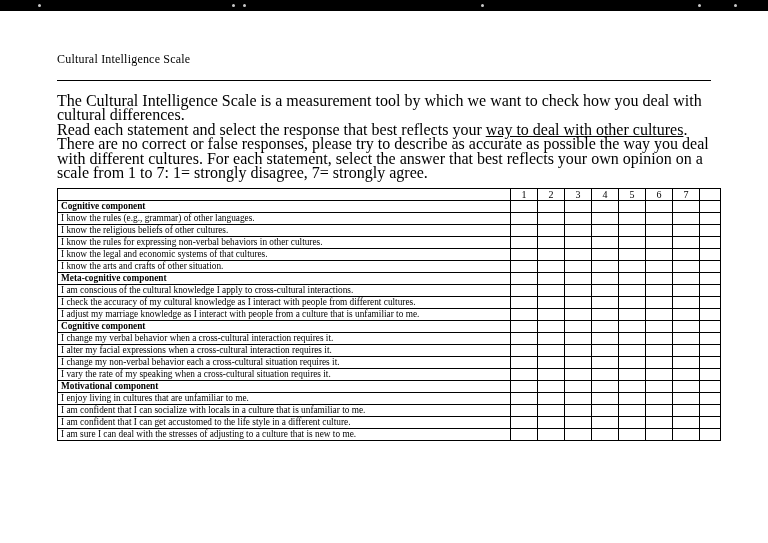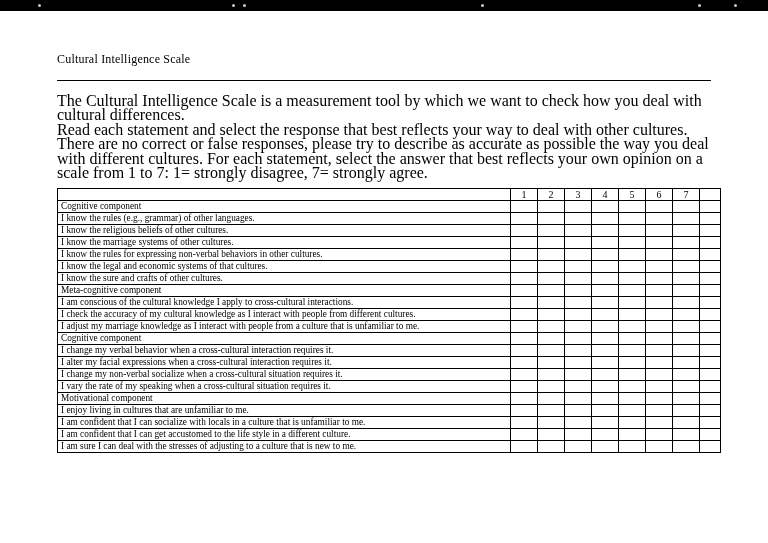--- a/index.html
+++ b/index.html
@@ -31,40 +31,40 @@
   .doc-title {
     font-size: 12px;
     letter-spacing: 0.2px;
   }
   .intro {
     margin: 13px 0 0 0;
     font-size: 16px;
     line-height: 14.4px;
     text-align: left;
   }
-  .intro .u { }
+  .intro .u { text-decoration: underline; }
   table.scale-table {
     margin-top: 8px;
     border-collapse: collapse;
     table-layout: fixed;
     width: 654px;
     font-size: 9.3px;
   }
   table.scale-table td {
     border: 1px solid #000000;
     height: 11px;
     line-height: 11px;
     padding: 0 3px;
     overflow: hidden;
   }
   td.spacer { border: none; width: 446px; }
   td.stmt { width: 446px; }
   td.num { width: 20px; text-align: center; padding: 0; }
   td.tail { width: 14px; }
-  td.section { font-weight: normal; }
+  td.section { font-weight: bold; }
   thead td.num { font-size: 10px; }
 </style>
 </head>
 <body>
 
 <div class="topbar">
   <span class="mark" style="left:38px"></span>
   <span class="mark" style="left:232px"></span>
   <span class="mark" style="left:243px"></span>
   <span class="mark" style="left:481px"></span>
@@ -125,31 +125,20 @@
           <td class="num"></td>
           <td class="num"></td>
           <td class="num"></td>
           <td class="num"></td>
           <td class="num"></td>
           <td class="num"></td>
           <td class="num"></td>
           <td class="num tail"></td>
         </tr>
         <tr>
-          <td class="stmt">I know the marriage systems of other cultures.</td>
-          <td class="num"></td>
-          <td class="num"></td>
-          <td class="num"></td>
-          <td class="num"></td>
-          <td class="num"></td>
-          <td class="num"></td>
-          <td class="num"></td>
-          <td class="num tail"></td>
-        </tr>
-        <tr>
           <td class="stmt">I know the rules for expressing non-verbal behaviors in other cultures.</td>
           <td class="num"></td>
           <td class="num"></td>
           <td class="num"></td>
           <td class="num"></td>
           <td class="num"></td>
           <td class="num"></td>
           <td class="num"></td>
           <td class="num tail"></td>
         </tr>
@@ -158,21 +147,21 @@
           <td class="num"></td>
           <td class="num"></td>
           <td class="num"></td>
           <td class="num"></td>
           <td class="num"></td>
           <td class="num"></td>
           <td class="num"></td>
           <td class="num tail"></td>
         </tr>
         <tr>
-          <td class="stmt">I know the sure and crafts of other cultures.</td>
+          <td class="stmt">I know the arts and crafts of other situation.</td>
           <td class="num"></td>
           <td class="num"></td>
           <td class="num"></td>
           <td class="num"></td>
           <td class="num"></td>
           <td class="num"></td>
           <td class="num"></td>
           <td class="num tail"></td>
         </tr>
         <tr>
@@ -246,21 +235,21 @@
           <td class="num"></td>
           <td class="num"></td>
           <td class="num"></td>
           <td class="num"></td>
           <td class="num"></td>
           <td class="num"></td>
           <td class="num"></td>
           <td class="num tail"></td>
         </tr>
         <tr>
-          <td class="stmt">I change my non-verbal socialize when a cross-cultural situation requires it.</td>
+          <td class="stmt">I change my non-verbal behavior each a cross-cultural situation requires it.</td>
           <td class="num"></td>
           <td class="num"></td>
           <td class="num"></td>
           <td class="num"></td>
           <td class="num"></td>
           <td class="num"></td>
           <td class="num"></td>
           <td class="num tail"></td>
         </tr>
         <tr>

